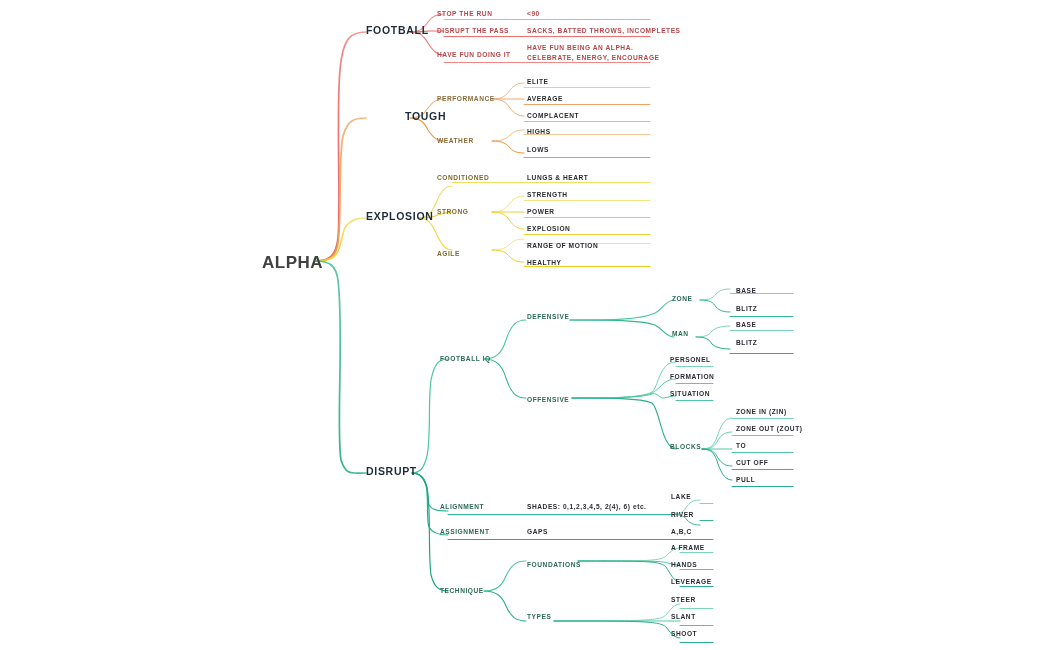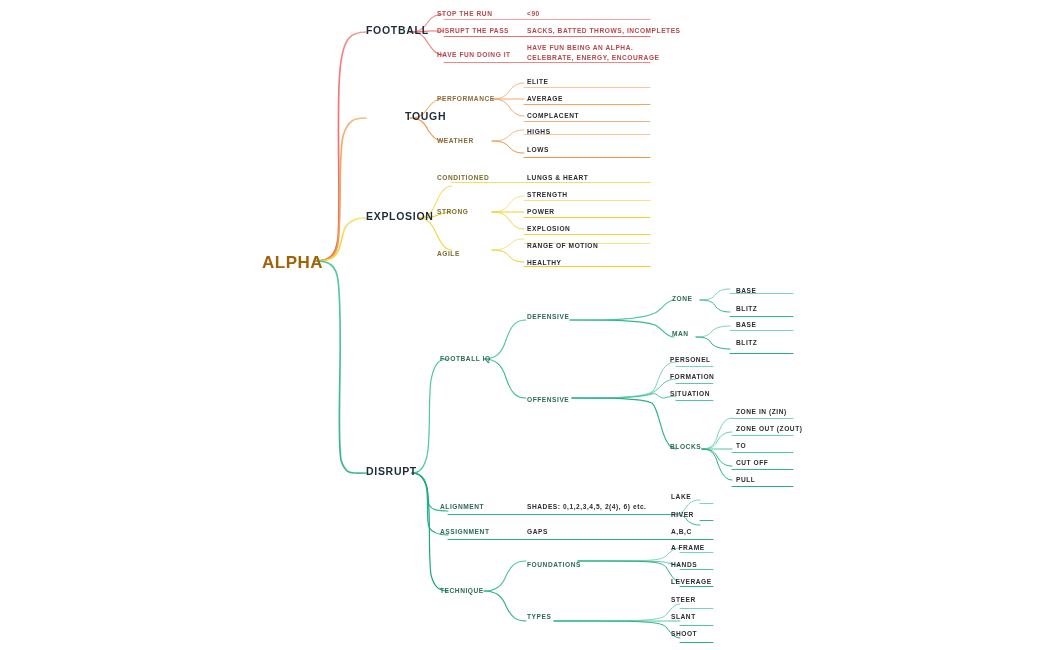--- a/index.html
+++ b/index.html
@@ -14,21 +14,21 @@
   #map{position:absolute;left:0;top:0;width:1050px;height:650px;}
   svg.lines{position:absolute;left:0;top:0;width:1050px;height:650px;pointer-events:none;}
   .node{
     position:absolute;
     white-space:nowrap;
     line-height:1.15;
   }
   
   .lvl-root{
     font-size:17px;font-weight:bold;letter-spacing:.5px;
-    color:#a16207;
+    color:#404040;
   }
   
   .lvl1{
     font-size:10.5px;font-weight:bold;letter-spacing:.7px;
     color:#1c2b3a;
   }
   
   .lvl2{
     font-size:6.6px;font-weight:bold;letter-spacing:.55px;
   }

